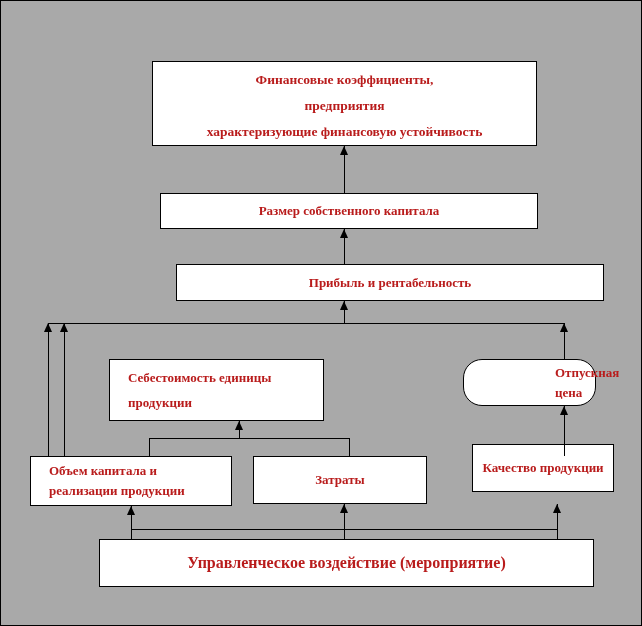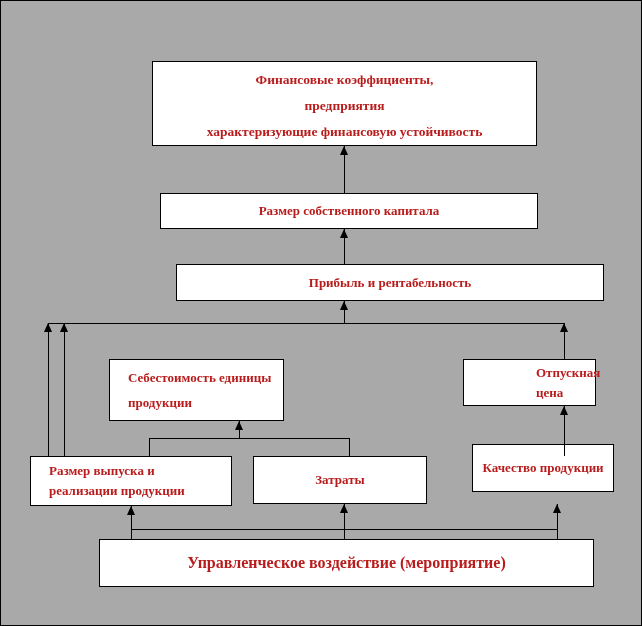--- a/index.html
+++ b/index.html
@@ -44,32 +44,32 @@
   </div>
 
   <div class="box center-flex" style="left:159px;top:192px;width:378px;height:36px;">
     <span>Размер собственного капитала</span>
   </div>
 
   <div class="box center-flex" style="left:175px;top:263px;width:428px;height:37px;">
     <span>Прибыль и рентабельность</span>
   </div>
 
-  <div class="box" style="left:108px;top:358px;width:175px;height:62px;padding:5px 0 0 18px;line-height:25px;">
+  <div class="box" style="left:108px;top:358px;width:215px;height:62px;padding:5px 0 0 18px;line-height:25px;">
     <span class="bl">Себестоимость единицы</span>
     <span class="bl">продукции</span>
   </div>
 
-  <div class="box" style="left:462px;top:358px;width:133px;height:47px;padding:3px 0 0 72px;line-height:20px;">
+  <div class="box" style="left:462px;top:358px;width:133px;height:47px;padding:3px 0 0 91px;line-height:20px;border-radius:19px;">
     <span class="bl">Отпускная</span>
     <span class="bl">цена</span>
   </div>
 
   <div class="box" style="left:29px;top:455px;width:202px;height:50px;padding:4px 0 0 18px;line-height:20px;">
-    <span class="bl">Размер выпуска и</span>
+    <span class="bl">Объем капитала и</span>
     <span class="bl">реализации продукции</span>
   </div>
 
   <div class="box center-flex" style="left:252px;top:455px;width:174px;height:48px;">
     <span>Затраты</span>
   </div>
 
   <div class="box center-flex" style="left:471px;top:443px;width:142px;height:48px;">
     <span>Качество продукции</span>
   </div>

